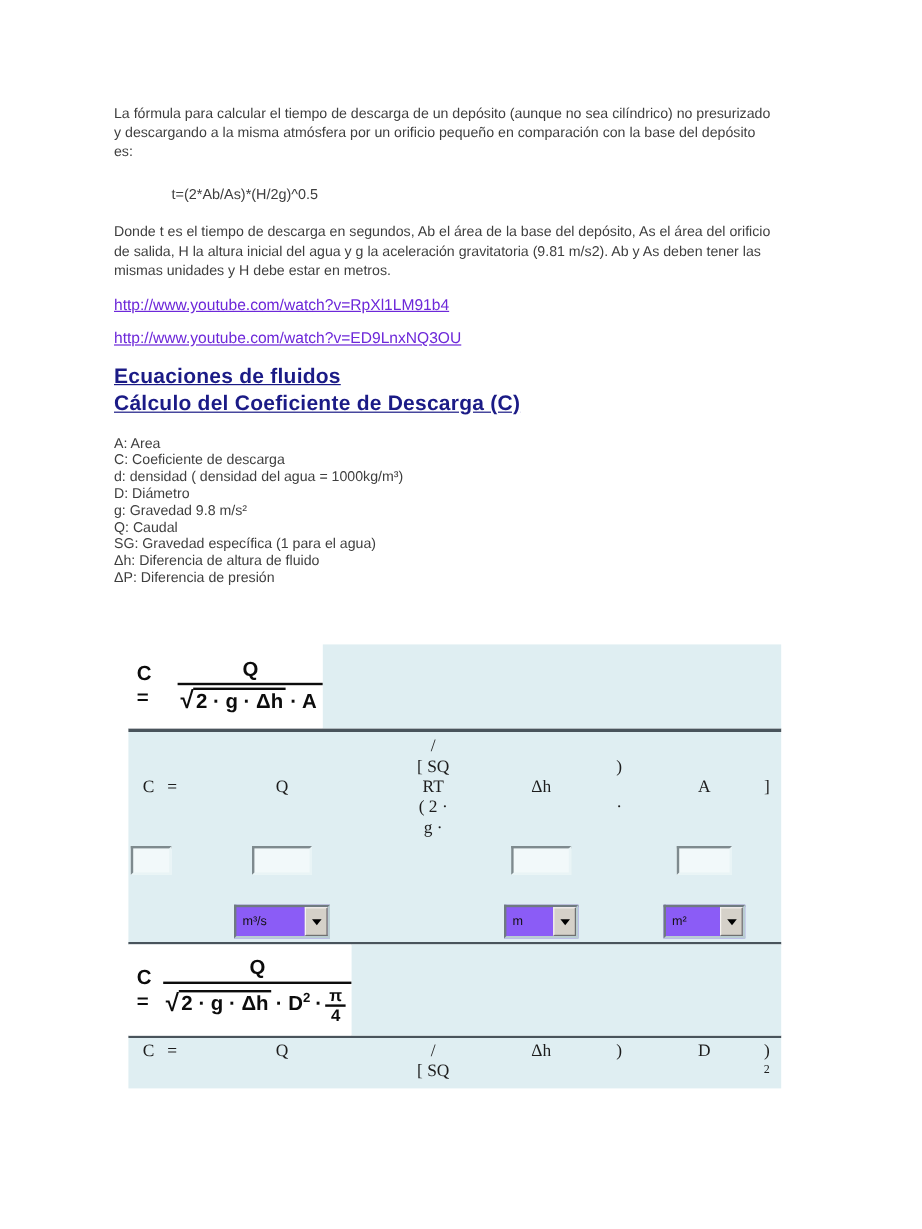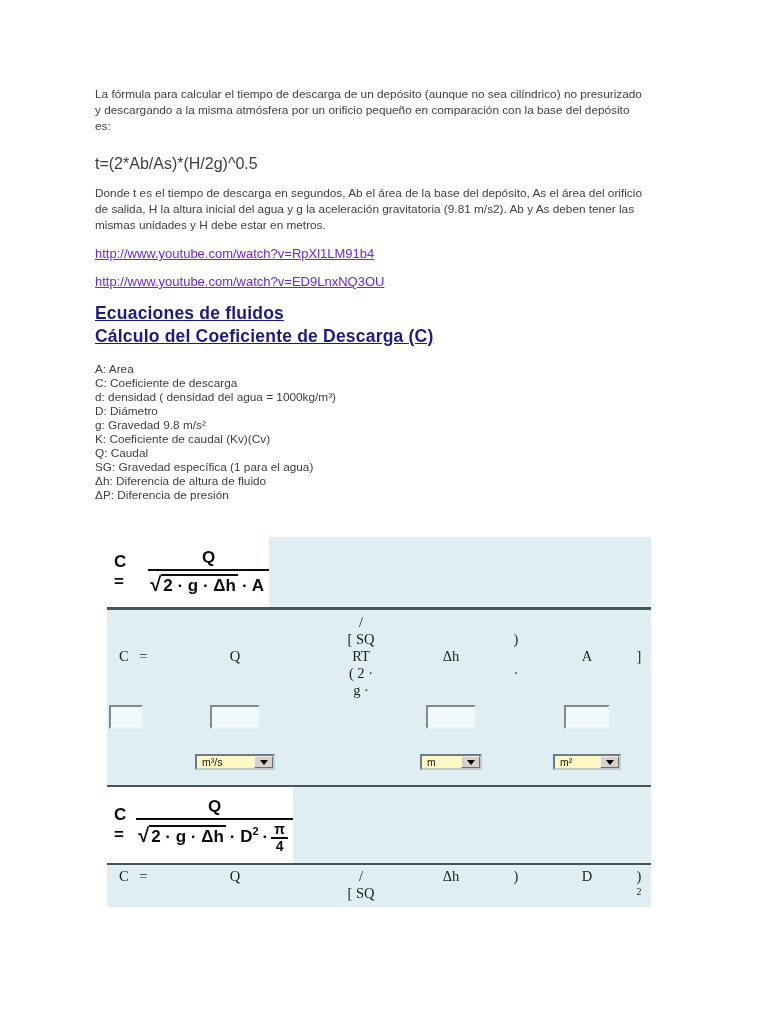--- a/index.html
+++ b/index.html
@@ -2,21 +2,21 @@
 <html><head>
 <meta charset="utf-8">
 <style>
   html,body { margin:0; padding:0; background:#ffffff; }
   .page {
     position:relative; width:768px; height:1024px; background:#ffffff;
     overflow:hidden; font-family:"Liberation Sans", sans-serif;
   }
   .blk { position:absolute; left:95px; width:553px; }
   .body-text { font-size:11.8px; line-height:16px; color:#3e3e3e; margin:0; }
-  .plain-formula { font-size:16px; color:#3e3e3e; }
+  .plain-formula { font-size:12px; color:#3e3e3e;margin-left:48px; }
   .link { font-size:13px; color:#6d28d9; text-decoration:underline; display:inline-block; }
   .head { font-size:17.5px; font-weight:bold; color:#1b1b86; letter-spacing:0.2px; margin:0; line-height:23px;text-decoration:underline; }
   .defs div { font-size:11.8px; line-height:14px; color:#3e3e3e; }
 
   
   .calc { position:absolute; left:107px; top:537px; width:544px; }
   .rowf { display:flex; }
   .rowf.r1 { height:70px; border-bottom:3px solid #49545c; }
   .rowf.r3 { height:76px; border-bottom:2px solid #49545c; }
   .fill { flex:1; background:#dfeef2; }
@@ -46,21 +46,21 @@
   .irow  { margin-top:6px; }
   .drow  { margin-top:25px; }
   .ctr   { display:flex; justify-content:center; }
   .lft   { display:flex; justify-content:flex-start; padding-left:2px; }
 
   .tin { background:#f2f9fa; border-style:solid; border-width:2px;
          border-color:#7e8a8e #e9f4f6 #e9f4f6 #7e8a8e; height:20px; padding:0 2px;
          box-sizing:content-box; font-size:12px; outline:none; }
   .w30{width:26px} .w46{width:42px} .w42{width:38px}
 
-  .sel { height:16px; background:#fef9c3; border:2px solid;
+  .sel { height:28px; background:#8b5cf6; border:2px solid;
          border-color:#6f7b80 #b9cdd2 #b9cdd2 #6f7b80;
          display:flex; align-items:center; box-sizing:border-box; }
   .sw80{width:80px} .sw62{width:62px} .sw68{width:68px}
   .sellbl { flex:1; font-size:10.5px; color:#111111; padding-left:5px; text-align:left;
             font-family:"Liberation Sans", sans-serif; }
   .selbtn { width:17px; align-self:stretch; background:#d5d1c9; border:1px solid;
             border-color:#f5f3ef #6f6f6f #6f6f6f #f5f3ef;
             display:flex; align-items:center; justify-content:center; cursor:default; }
   .tri { width:0; height:0; border-left:4px solid transparent; border-right:4px solid transparent;
          border-top:5px solid #000000; }
@@ -81,21 +81,20 @@
 
   <h2 class="blk head" style="top:302px">Ecuaciones de fluidos</h2>
   <h2 class="blk head" style="top:325px">Cálculo del Coeficiente de Descarga (C)</h2>
 
   <div class="blk defs" style="top:362px">
     <div>A: Area</div>
     <div>C: Coeficiente de descarga</div>
     <div>d: densidad ( densidad del agua = 1000kg/m³)</div>
     <div>D: Diámetro</div>
     <div>g: Gravedad 9.8 m/s²</div>
-    <div>K: Coeficiente de caudal (Kv)(Cv)</div>
     <div>Q: Caudal</div>
     <div>SG: Gravedad específica (1 para el agua)</div>
     <div>Δh: Diferencia de altura de fluido</div>
     <div>ΔP: Diferencia de presión</div>
   </div>
 
   <div class="calc">
 
     <div class="rowf r1">
       <div class="fbox fb1">

